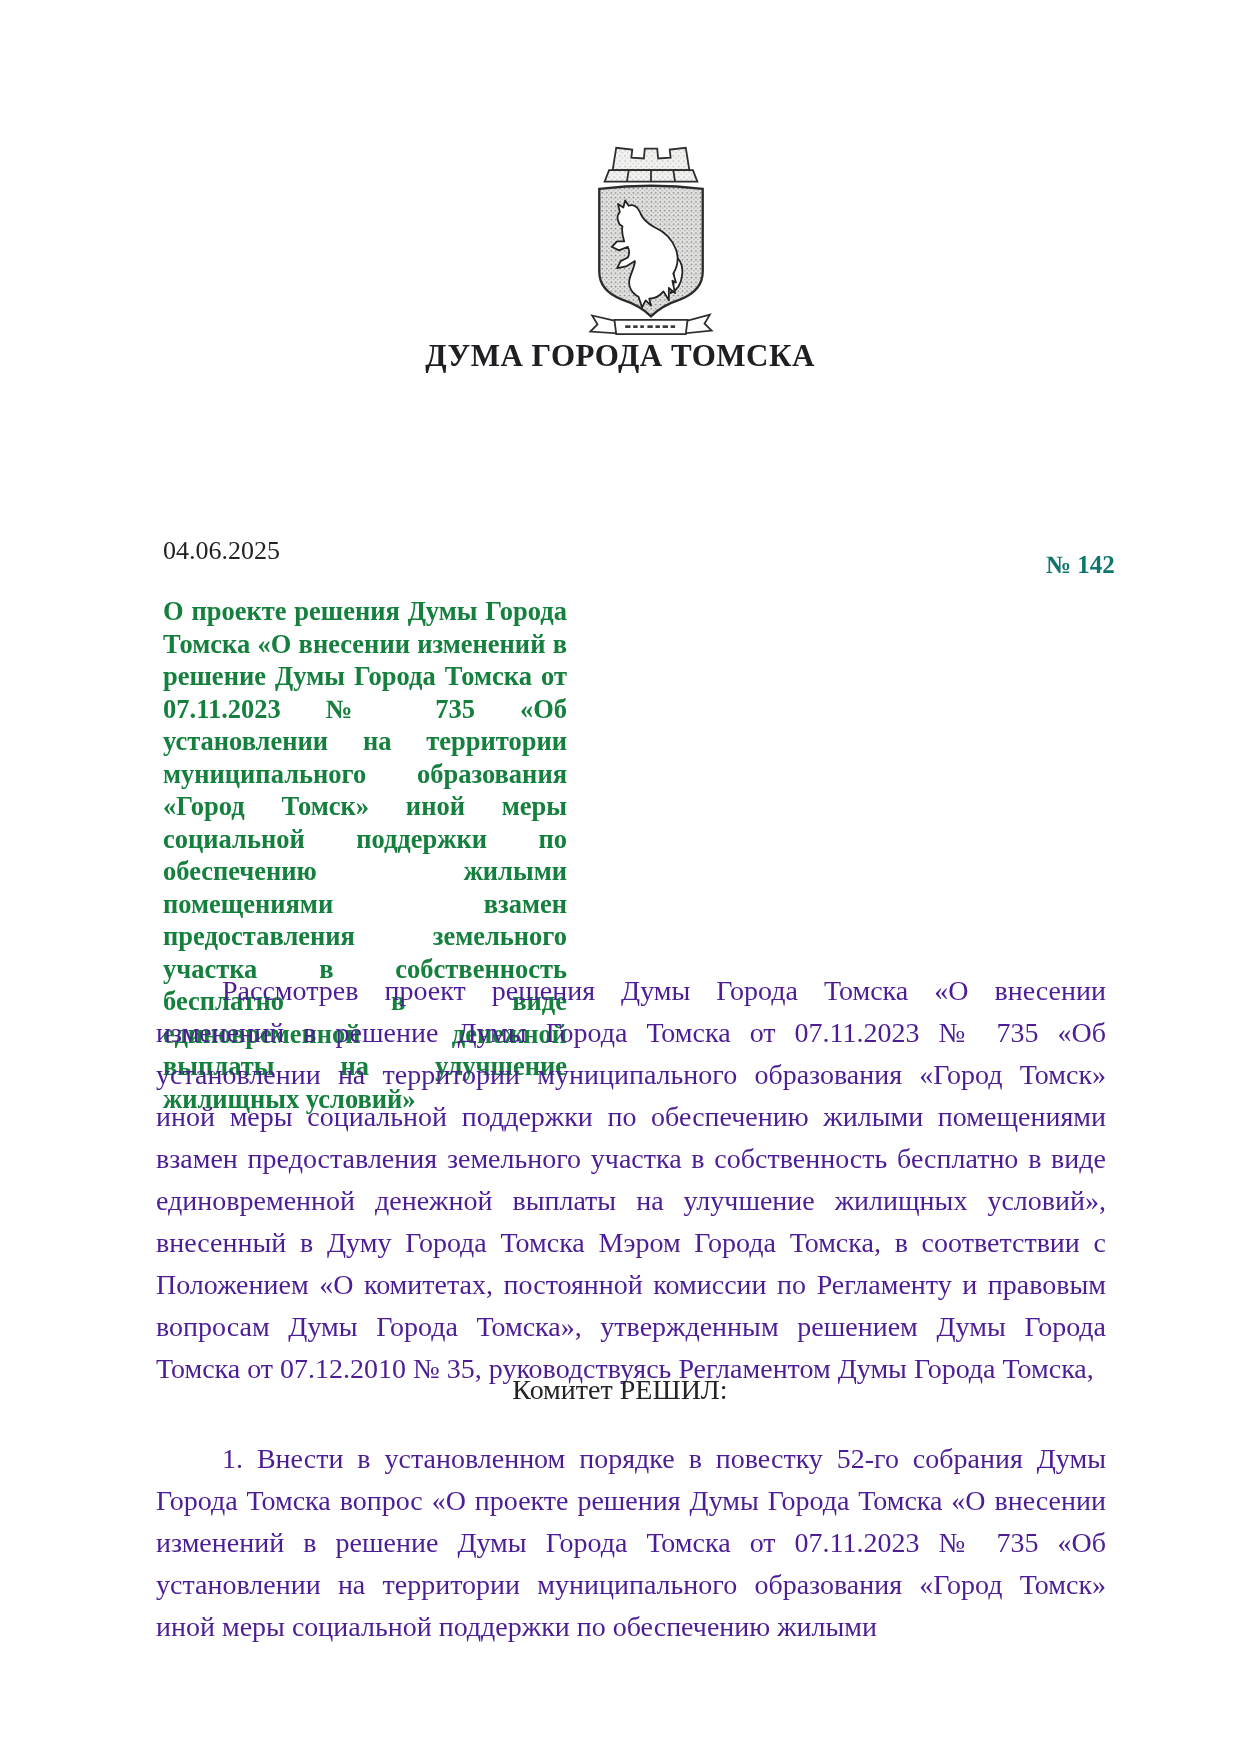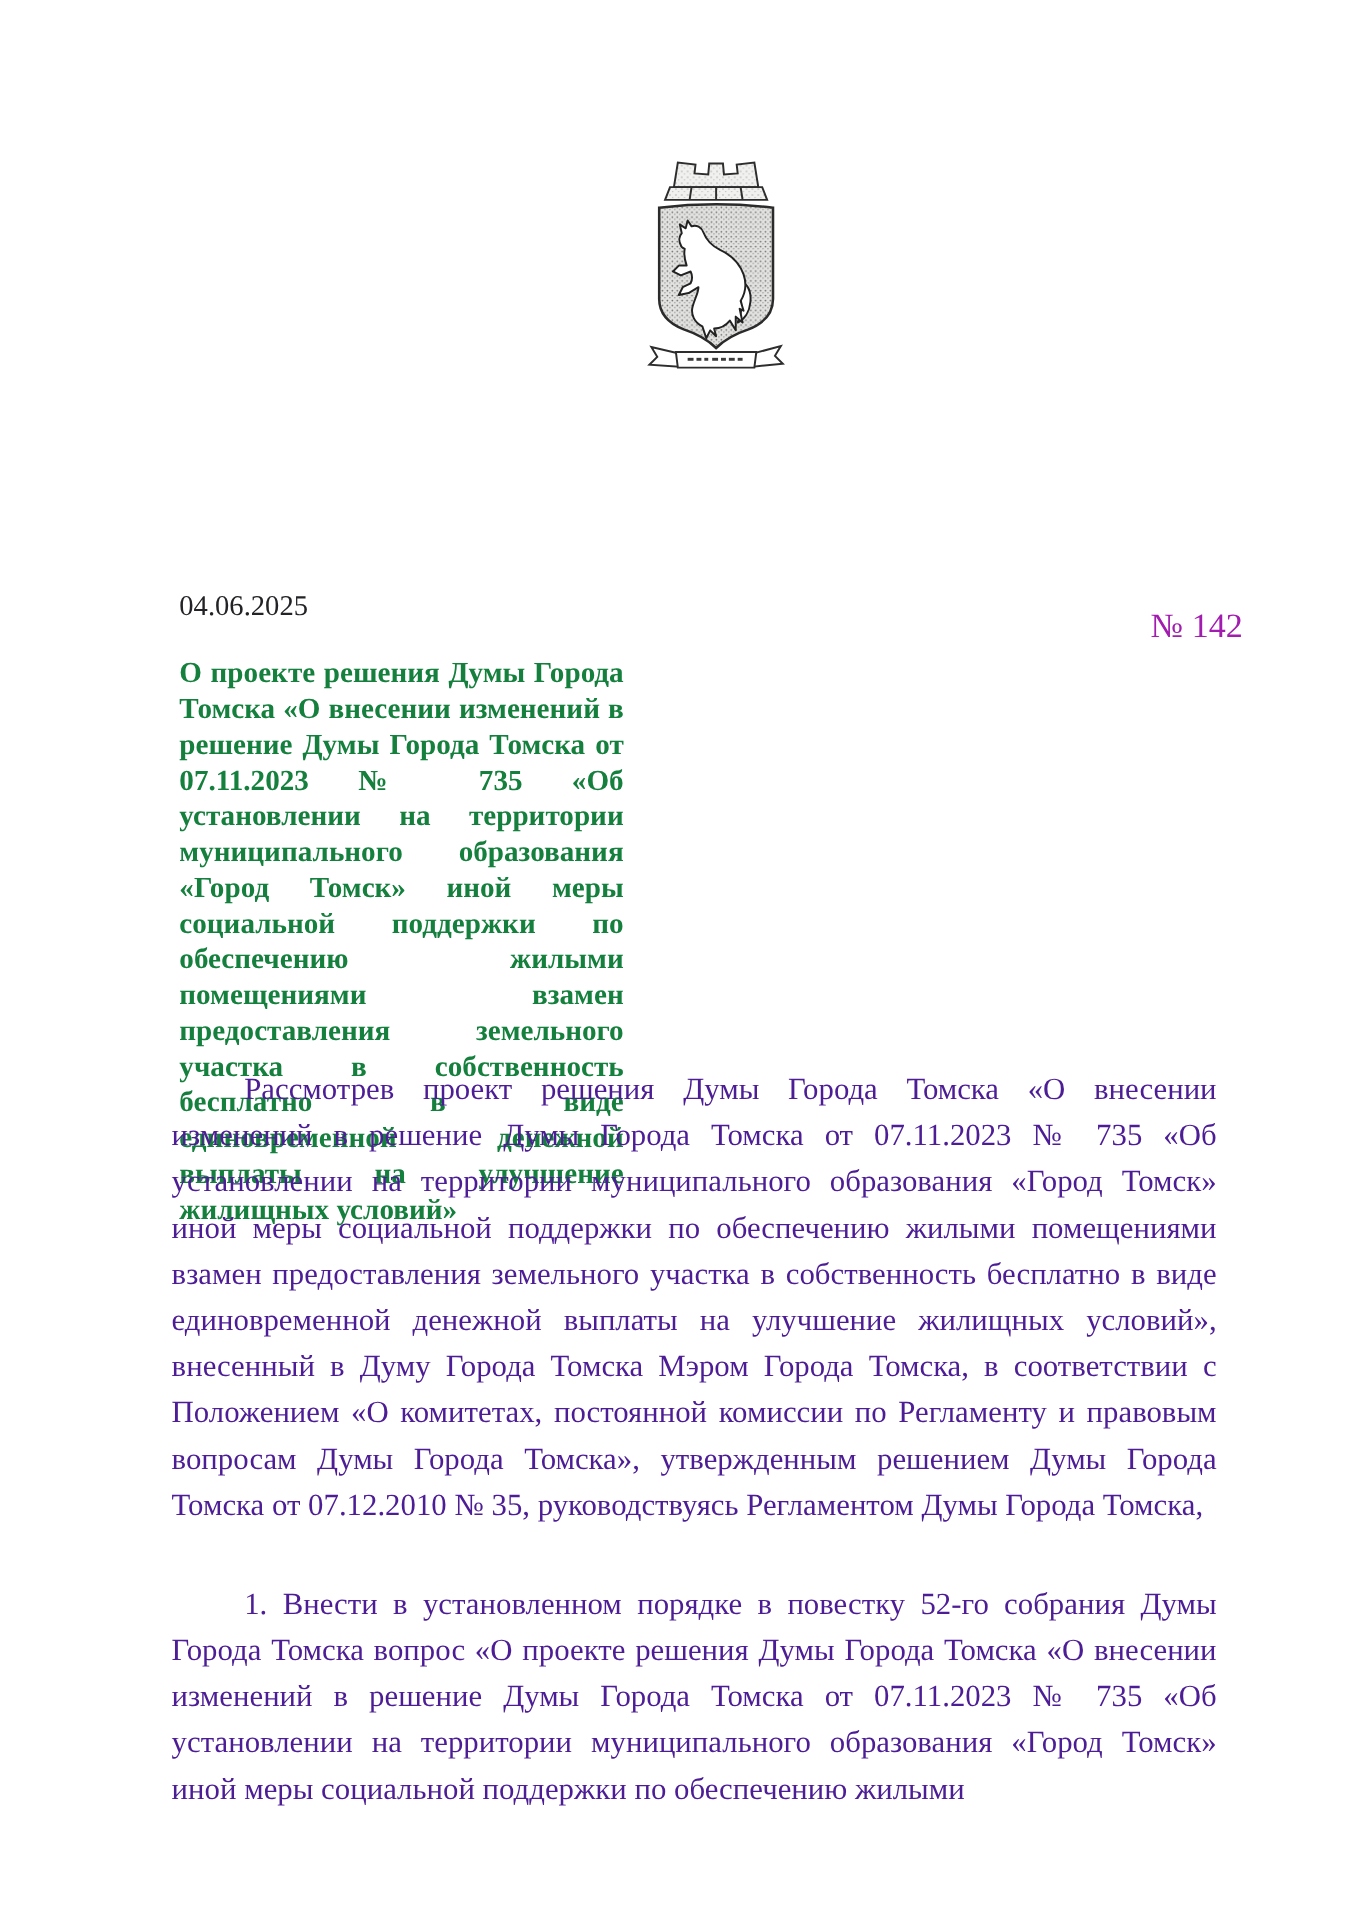--- a/index.html
+++ b/index.html
@@ -40,22 +40,23 @@
     position: absolute;
     left: 163px;
     top: 536px;
     font-size: 26px;
     color: #232327;
   }
   .meta-number {
     position: absolute;
     left: 1046px;
     top: 551px;
-    font-size: 31px;
-    color: #a21caf;
+    font-size: 25px;
+    color: #0f766e;
+    font-weight: bold;
   }
   .subject {
     position: absolute;
     left: 163px;
     top: 595px;
     width: 404px;
     font-size: 26.5px;
     font-weight: bold;
     line-height: 32.5px;
     text-align: justify;
@@ -145,24 +146,26 @@
         <rect x="71" y="210" width="5" height="3"></rect>
         <rect x="79" y="210" width="4" height="3"></rect>
         <rect x="87" y="210" width="6" height="3"></rect>
         <rect x="96" y="210" width="5" height="3"></rect>
         <rect x="104" y="210" width="6" height="3"></rect>
         <rect x="113" y="210" width="5" height="3"></rect>
       </g>
     </svg>
   </div>
 
+  <div class="center-line org-name">ДУМА ГОРОДА ТОМСКА</div>
 
   <div class="meta-date">04.06.2025</div>
   <div class="meta-number">№&nbsp;142</div>
 
   <div class="subject">О проекте решения Думы Города Томска «О внесении изменений в решение Думы Города Томска от 07.11.2023 №&nbsp;735 «Об установлении на территории муниципального образования «Город Томск» иной меры социальной поддержки по обеспечению жилыми помещениями взамен предоставления земельного участка в собственность бесплатно в виде единовременной денежной выплаты на улучшение жилищных условий»</div>
 
   <p class="body-par par-1">Рассмотрев проект решения Думы Города Томска «О внесении изменений в решение Думы Города Томска от 07.11.2023 №&nbsp;735 «Об установлении на территории муниципального образования «Город Томск» иной меры социальной поддержки по обеспечению жилыми помещениями взамен предоставления земельного участка в собственность бесплатно в виде единовременной денежной выплаты на улучшение жилищных условий», внесенный в Думу Города Томска Мэром Города Томска, в&nbsp;соответствии с Положением «О&nbsp;комитетах, постоянной комиссии по Регламенту и правовым вопросам Думы Города Томска», утвержденным решением Думы Города Томска от 07.12.2010 №&nbsp;35, руководствуясь Регламентом Думы Города Томска,</p>
 
+  <div class="resolution-heading">Комитет РЕШИЛ:</div>
 
   <p class="body-par par-2">1. Внести в установленном порядке в повестку 52-го собрания Думы Города Томска вопрос «О проекте решения Думы Города Томска «О внесении изменений в решение Думы Города Томска от 07.11.2023 №&nbsp;735 «Об установлении на территории муниципального образования «Город Томск» иной меры социальной поддержки по обеспечению жилыми</p>
 
 </div>
 
 </body></html>

